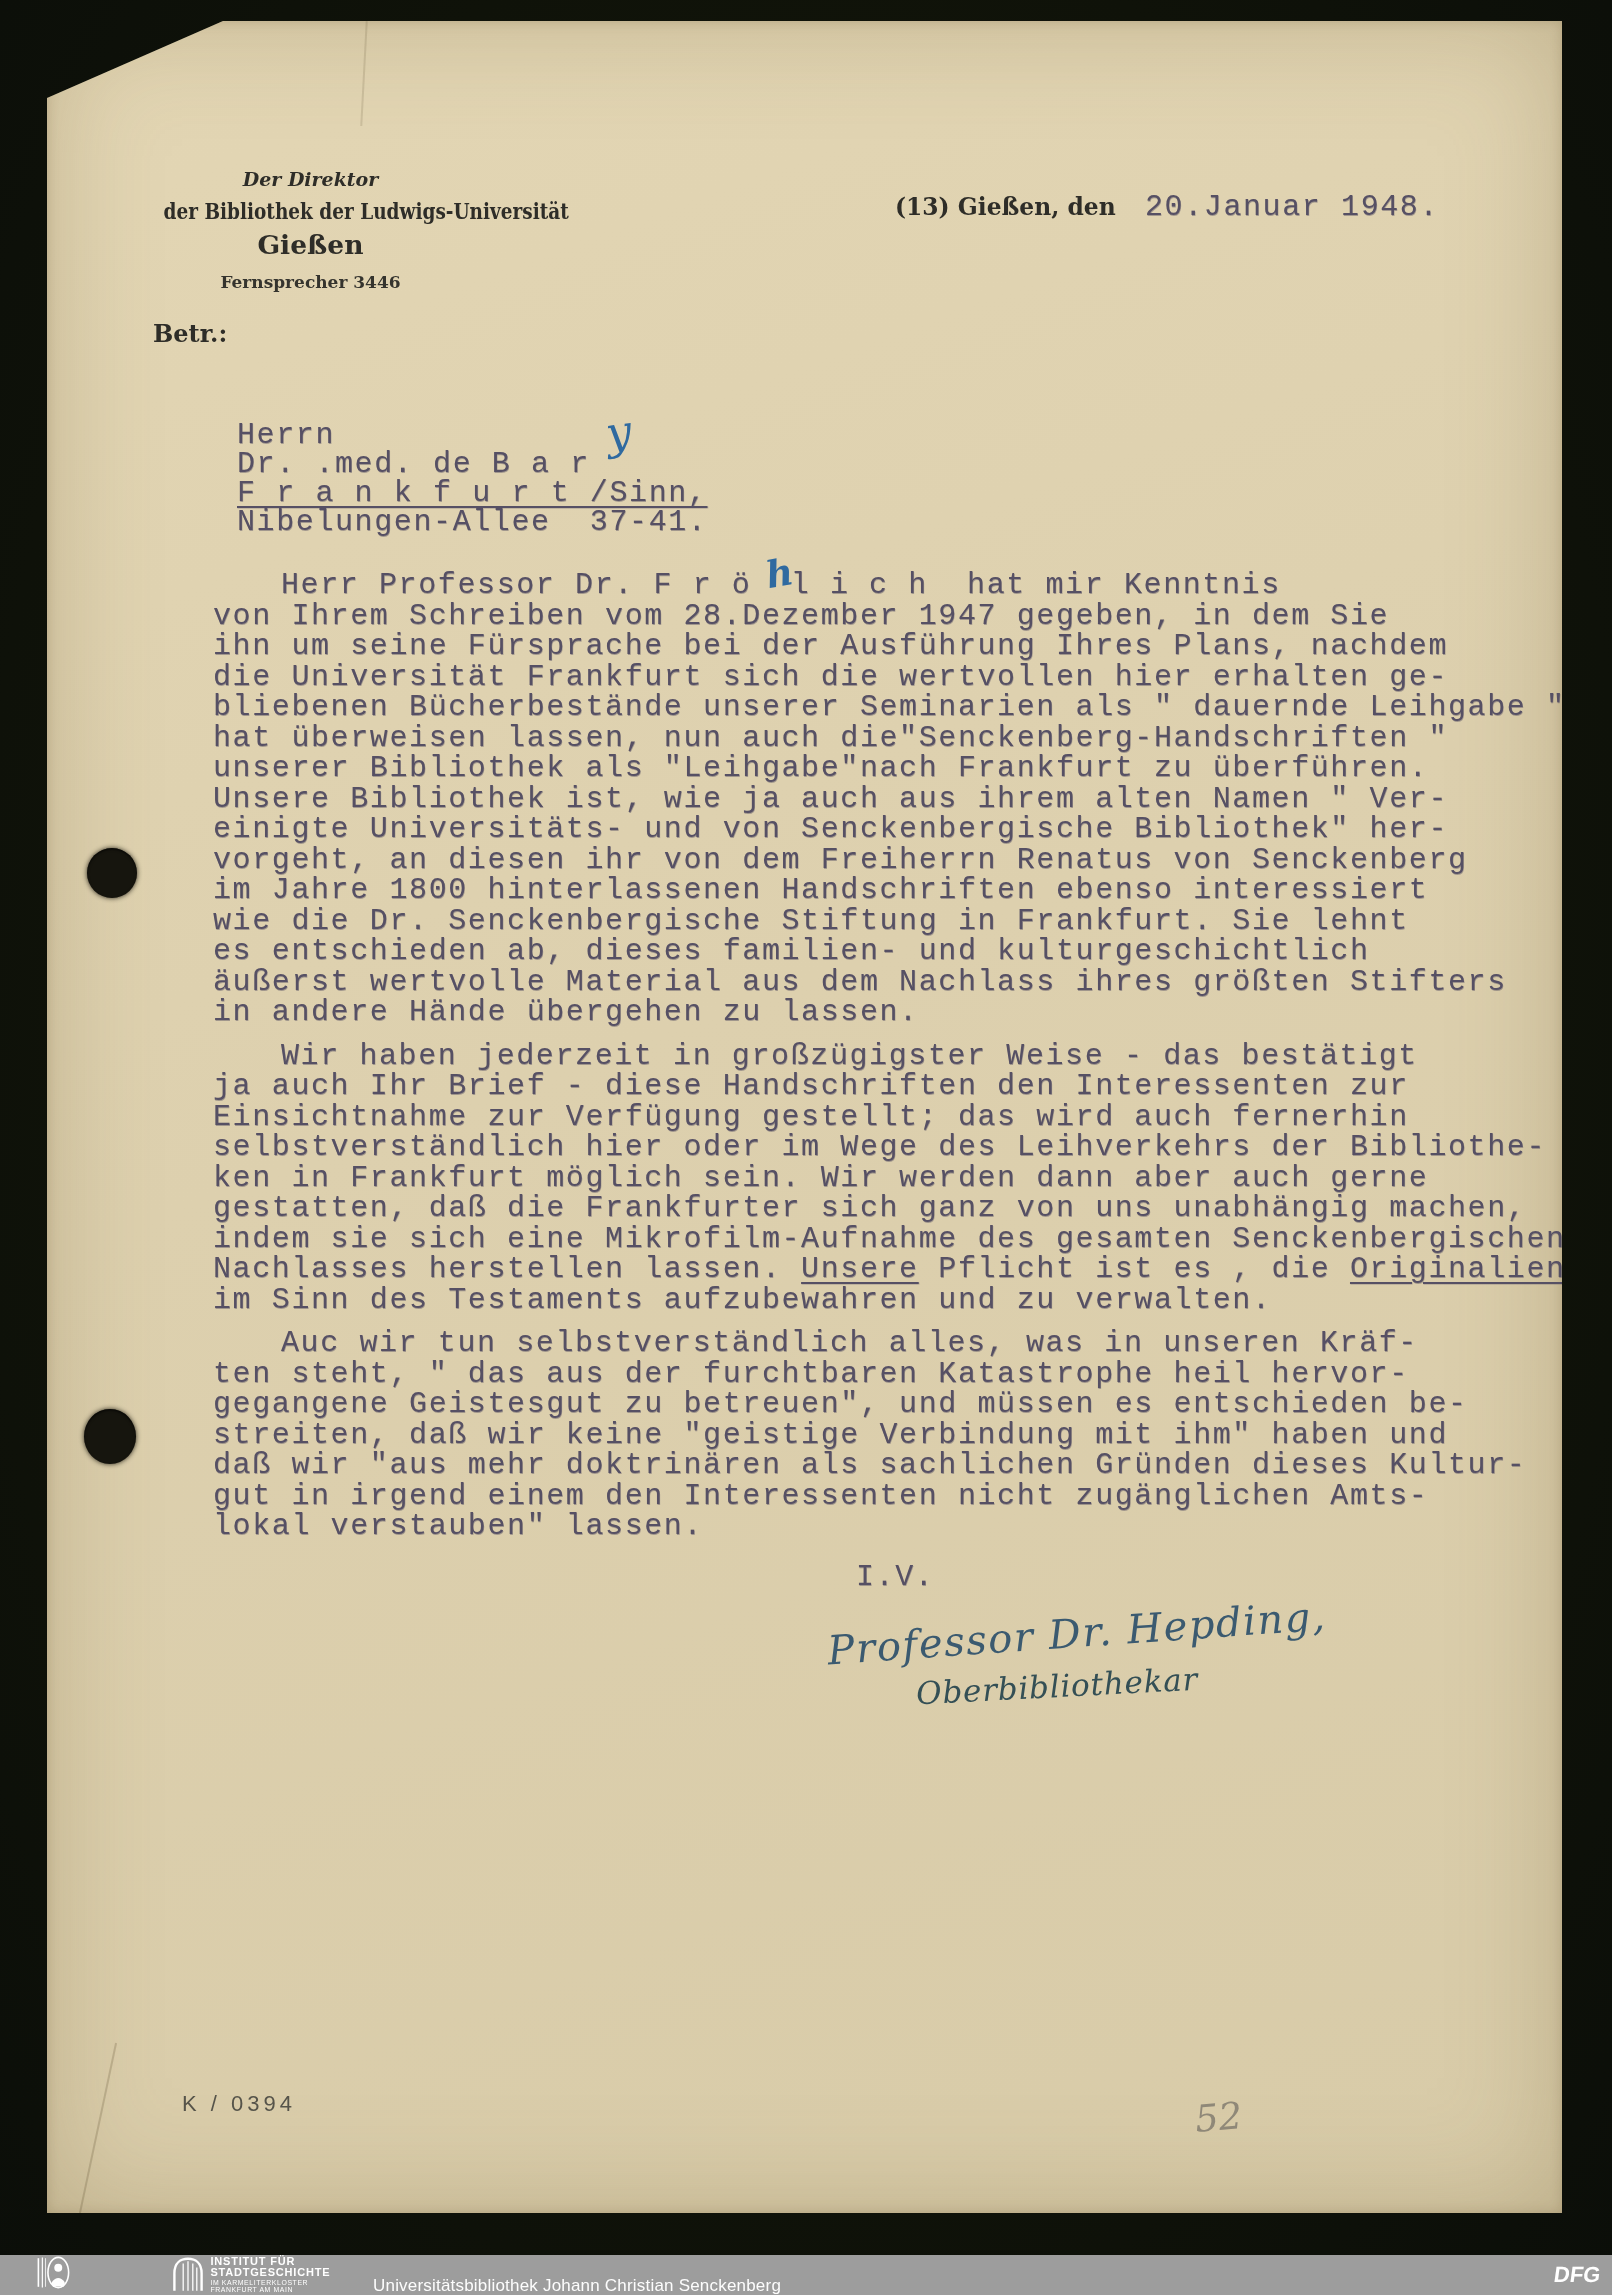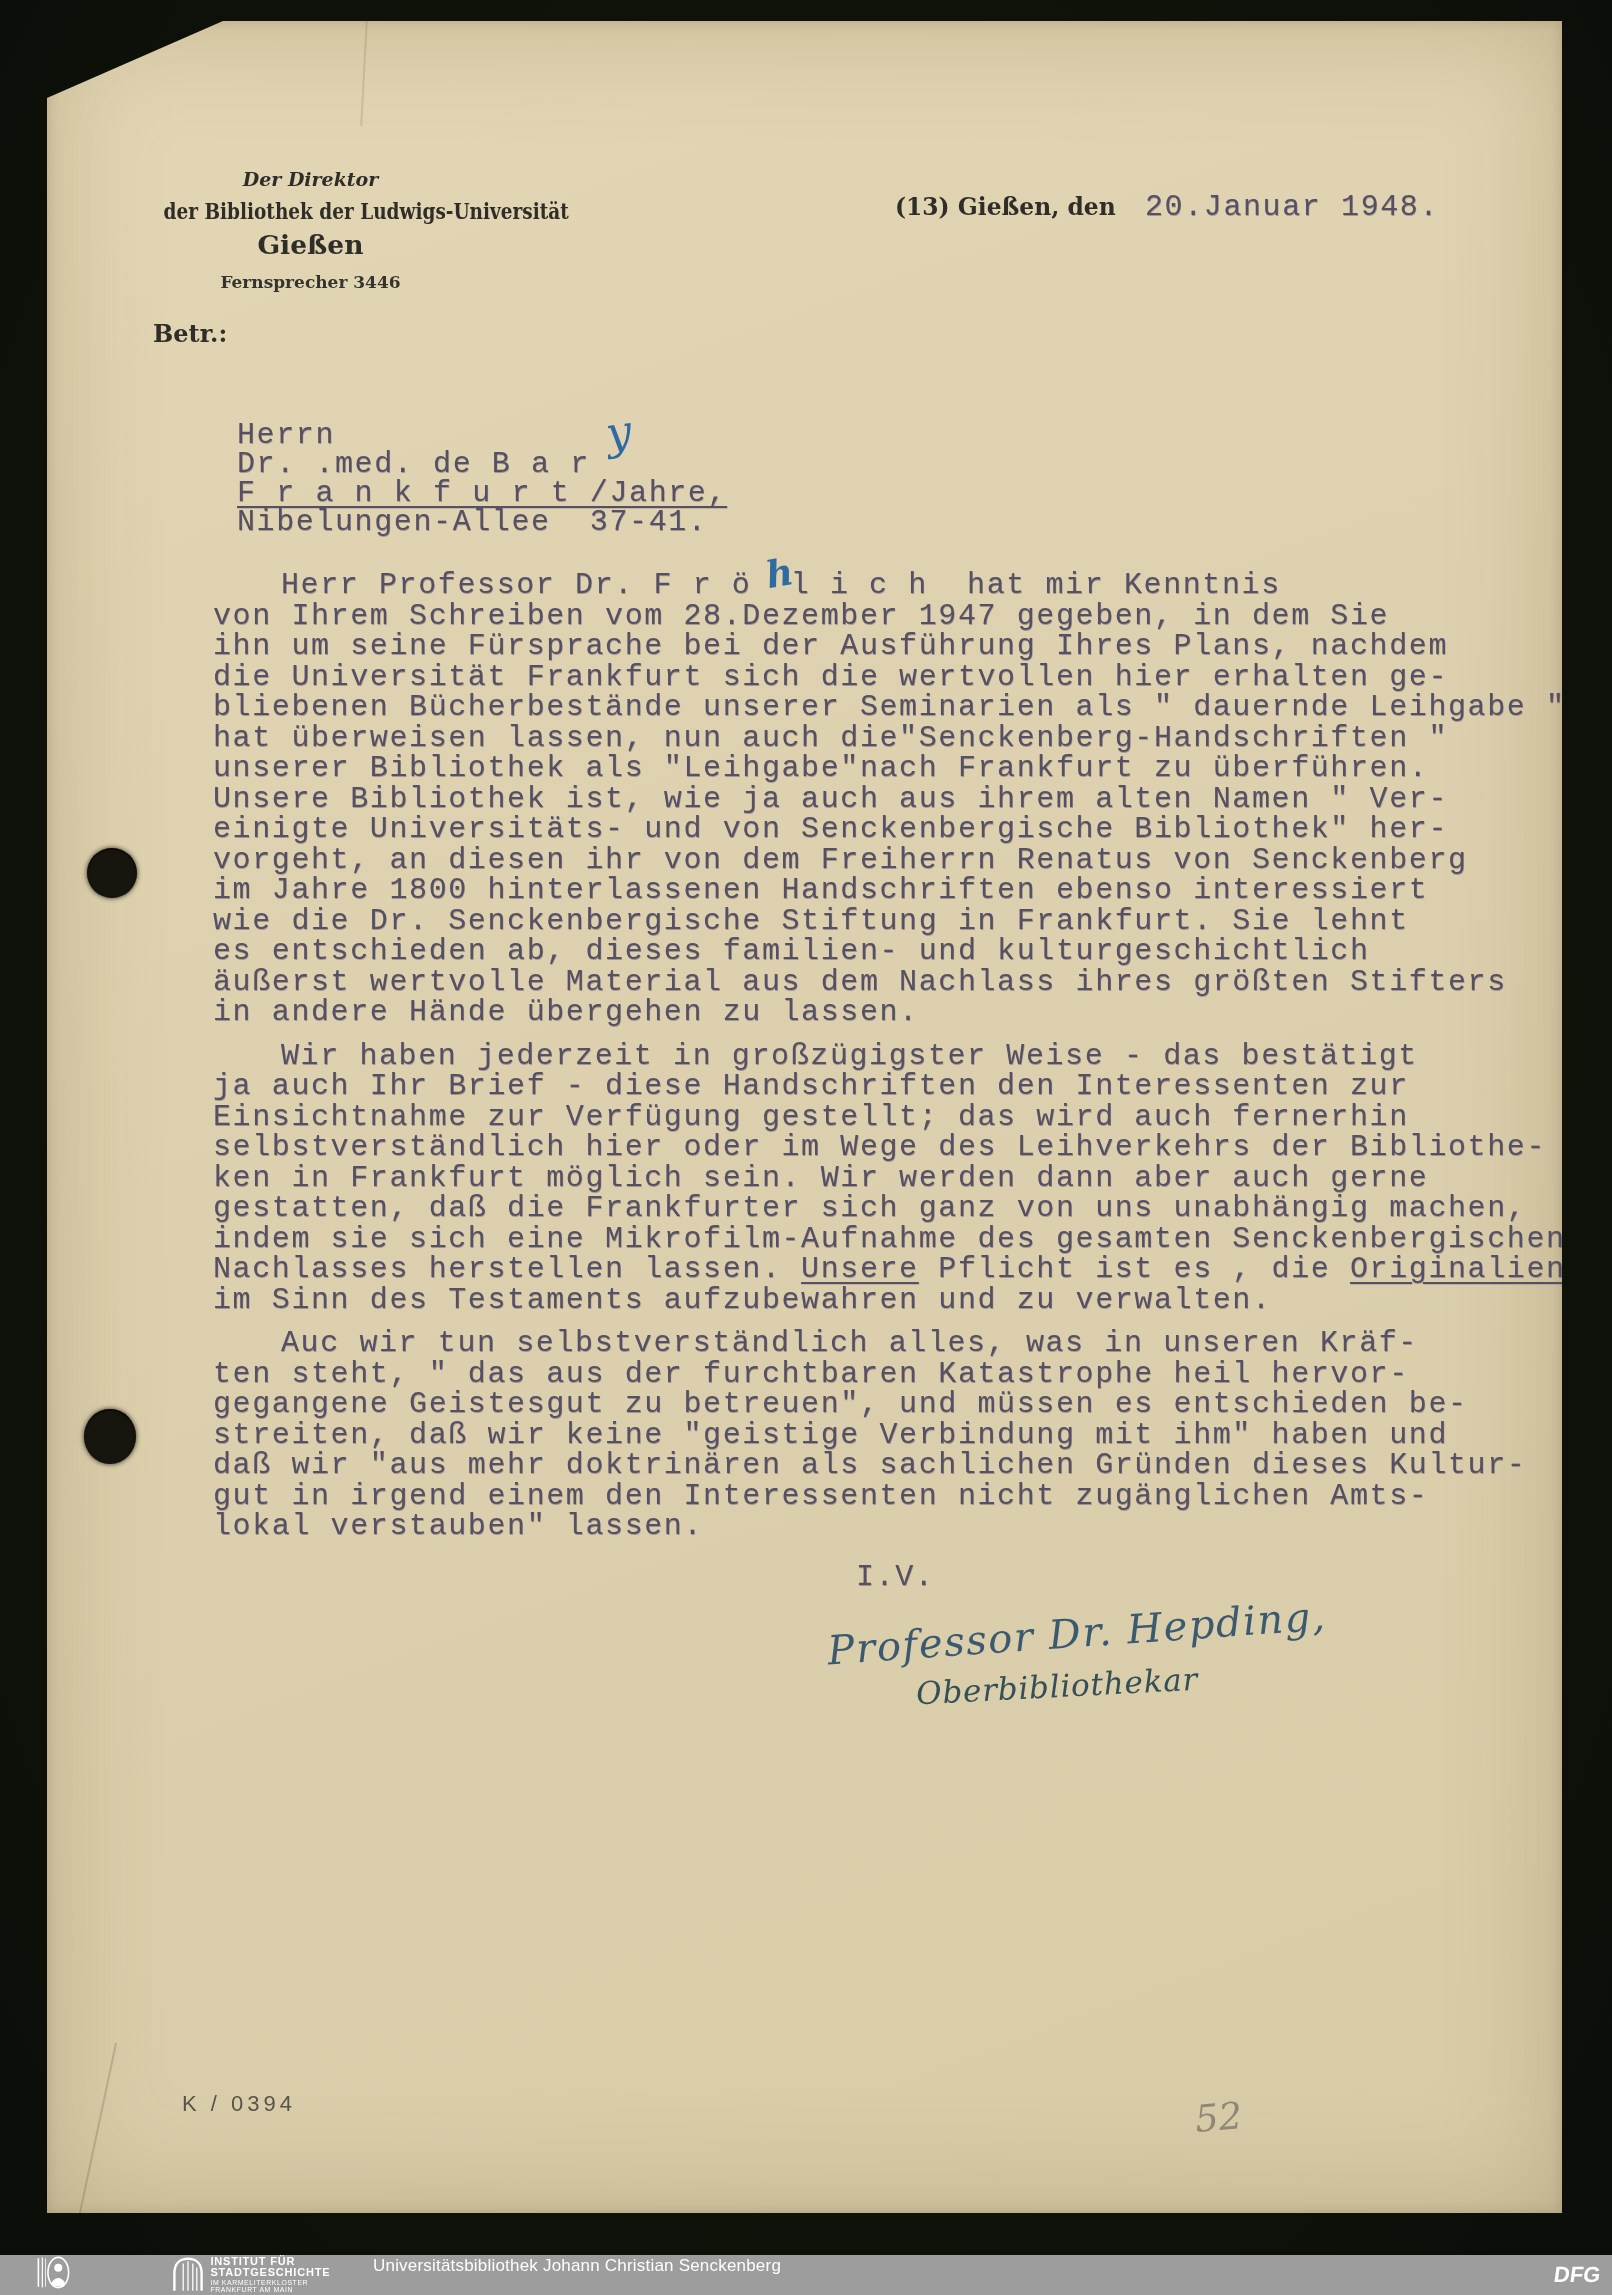--- a/index.html
+++ b/index.html
@@ -59,21 +59,21 @@
   .fitem{position:absolute;top:0;height:40px;display:flex;align-items:center;}
   .ub-wrap{left:4.8px;gap:3.2px;flex-direction:column;}
   .ub-abbr{font-family:"Liberation Serif","DejaVu Serif",serif;font-weight:bold;font-size:26.6px;letter-spacing:0.8px;}
   .ub-sep{width:1.6px;height:29px;background:#fff;margin:0 4.8px 0 3.2px;}
   .logo-text{display:flex;flex-direction:column;justify-content:center;line-height:1;}
   .ub-text span{font-size:8.9px;font-weight:bold;letter-spacing:2.1px;line-height:10px;white-space:nowrap;}
   .inst-wrap{left:172px;gap:6.4px;}
   .inst-text span{white-space:nowrap;}
   .inst-text .b{font-size:11px;font-weight:bold;letter-spacing:0.8px;line-height:11.3px;}
   .inst-text .s{font-size:6.9px;letter-spacing:0.6px;line-height:7.7px;}
-  .ftitle{position:absolute;left:373px;top:1px;font-size:17px;color:#fdfdfd;letter-spacing:0.2px;white-space:nowrap;text-align:right;}
+  .ftitle{position:absolute;left:373px;top:21px;font-size:17px;color:#fdfdfd;letter-spacing:0.2px;white-space:nowrap;text-align:right;}
   .dfg{position:absolute;right:11.3px;top:7.3px;font-size:22px;font-weight:bold;
     transform:skewX(-8deg);letter-spacing:0px;}
 </style>
 </head>
 <body>
 
 <div class="stage">
 
   <div class="paper">
     <div class="crease1"></div>
@@ -86,21 +86,21 @@
       <div class="l2"><span>der Bibliothek der Ludwigs-Universität</span></div>
       <div class="l3">Gießen</div>
       <div class="phone">Fernsprecher 3446</div>
     </div>
 
     <div class="dateline-printed">(13) Gießen, den</div>
     <div class="dateline-typed tw">20.Januar 1948.</div>
 
     <div class="betr">Betr.:</div>
 
-    <div class="recipient tw"><div class="rline">Herrn</div><div class="rline">Dr. .med. de B a r </div><div class="rline ul">F r a n k f u r t /Jahre,</div><div class="rline">Nibelungen-Allee  37-41.</div></div>
+    <div class="recipient tw"><div class="rline">Herrn</div><div class="rline">Dr. .med. de B a r </div><div class="rline ul">F r a n k f u r t /Sinn,</div><div class="rline">Nibelungen-Allee  37-41.</div></div>
     <div class="hw-blue hw-y">y</div>
     <div class="hw-blue hw-h">h</div>
 
     <div class="body tw"><div class="para"><div class="tline first">Herr Professor Dr. F r ö  l i c h  hat mir Kenntnis</div><div class="tline">von Ihrem Schreiben vom 28.Dezember 1947 gegeben, in dem Sie</div><div class="tline">ihn um seine Fürsprache bei der Ausführung Ihres Plans, nachdem</div><div class="tline">die Universität Frankfurt sich die wertvollen hier erhalten ge-</div><div class="tline">bliebenen Bücherbestände unserer Seminarien als " dauernde Leihgabe "</div><div class="tline">hat überweisen lassen, nun auch die"Senckenberg-Handschriften "</div><div class="tline">unserer Bibliothek als "Leihgabe"nach Frankfurt zu überführen.</div><div class="tline">Unsere Bibliothek ist, wie ja auch aus ihrem alten Namen " Ver-</div><div class="tline">einigte Universitäts- und von Senckenbergische Bibliothek" her-</div><div class="tline">vorgeht, an diesen ihr von dem Freiherrn Renatus von Senckenberg</div><div class="tline">im Jahre 1800 hinterlassenen Handschriften ebenso interessiert</div><div class="tline">wie die Dr. Senckenbergische Stiftung in Frankfurt. Sie lehnt</div><div class="tline">es entschieden ab, dieses familien- und kulturgeschichtlich</div><div class="tline">äußerst wertvolle Material aus dem Nachlass ihres größten Stifters</div><div class="tline">in andere Hände übergehen zu lassen.</div></div><div class="para"><div class="tline first">Wir haben jederzeit in großzügigster Weise - das bestätigt</div><div class="tline">ja auch Ihr Brief - diese Handschriften den Interessenten zur</div><div class="tline">Einsichtnahme zur Verfügung gestellt; das wird auch fernerhin</div><div class="tline">selbstverständlich hier oder im Wege des Leihverkehrs der Bibliothe-</div><div class="tline">ken in Frankfurt möglich sein. Wir werden dann aber auch gerne</div><div class="tline">gestatten, daß die Frankfurter sich ganz von uns unabhängig machen,</div><div class="tline">indem sie sich eine Mikrofilm-Aufnahme des gesamten Senckenbergischen</div><div class="tline"><span>Nachlasses herstellen lassen. </span><span class="ul">Unsere</span><span> Pflicht ist es , die </span><span class="ul">Originalien</span></div><div class="tline">im Sinn des Testaments aufzubewahren und zu verwalten.</div></div><div class="para"><div class="tline first">Auc wir tun selbstverständlich alles, was in unseren Kräf-</div><div class="tline">ten steht, " das aus der furchtbaren Katastrophe heil hervor-</div><div class="tline">gegangene Geistesgut zu betreuen", und müssen es entschieden be-</div><div class="tline">streiten, daß wir keine "geistige Verbindung mit ihm" haben und</div><div class="tline">daß wir "aus mehr doktrinären als sachlichen Gründen dieses Kultur-</div><div class="tline">gut in irgend einem den Interessenten nicht zugänglichen Amts-</div><div class="tline">lokal verstauben" lassen.</div></div></div>
 
     <div class="iv tw">I.V.</div>
     <div class="sig-name">Professor Dr. Hepding,</div>
     <div class="sig-title">Oberbibliothekar</div>
 
     <div class="stamp">K / 0394</div>

